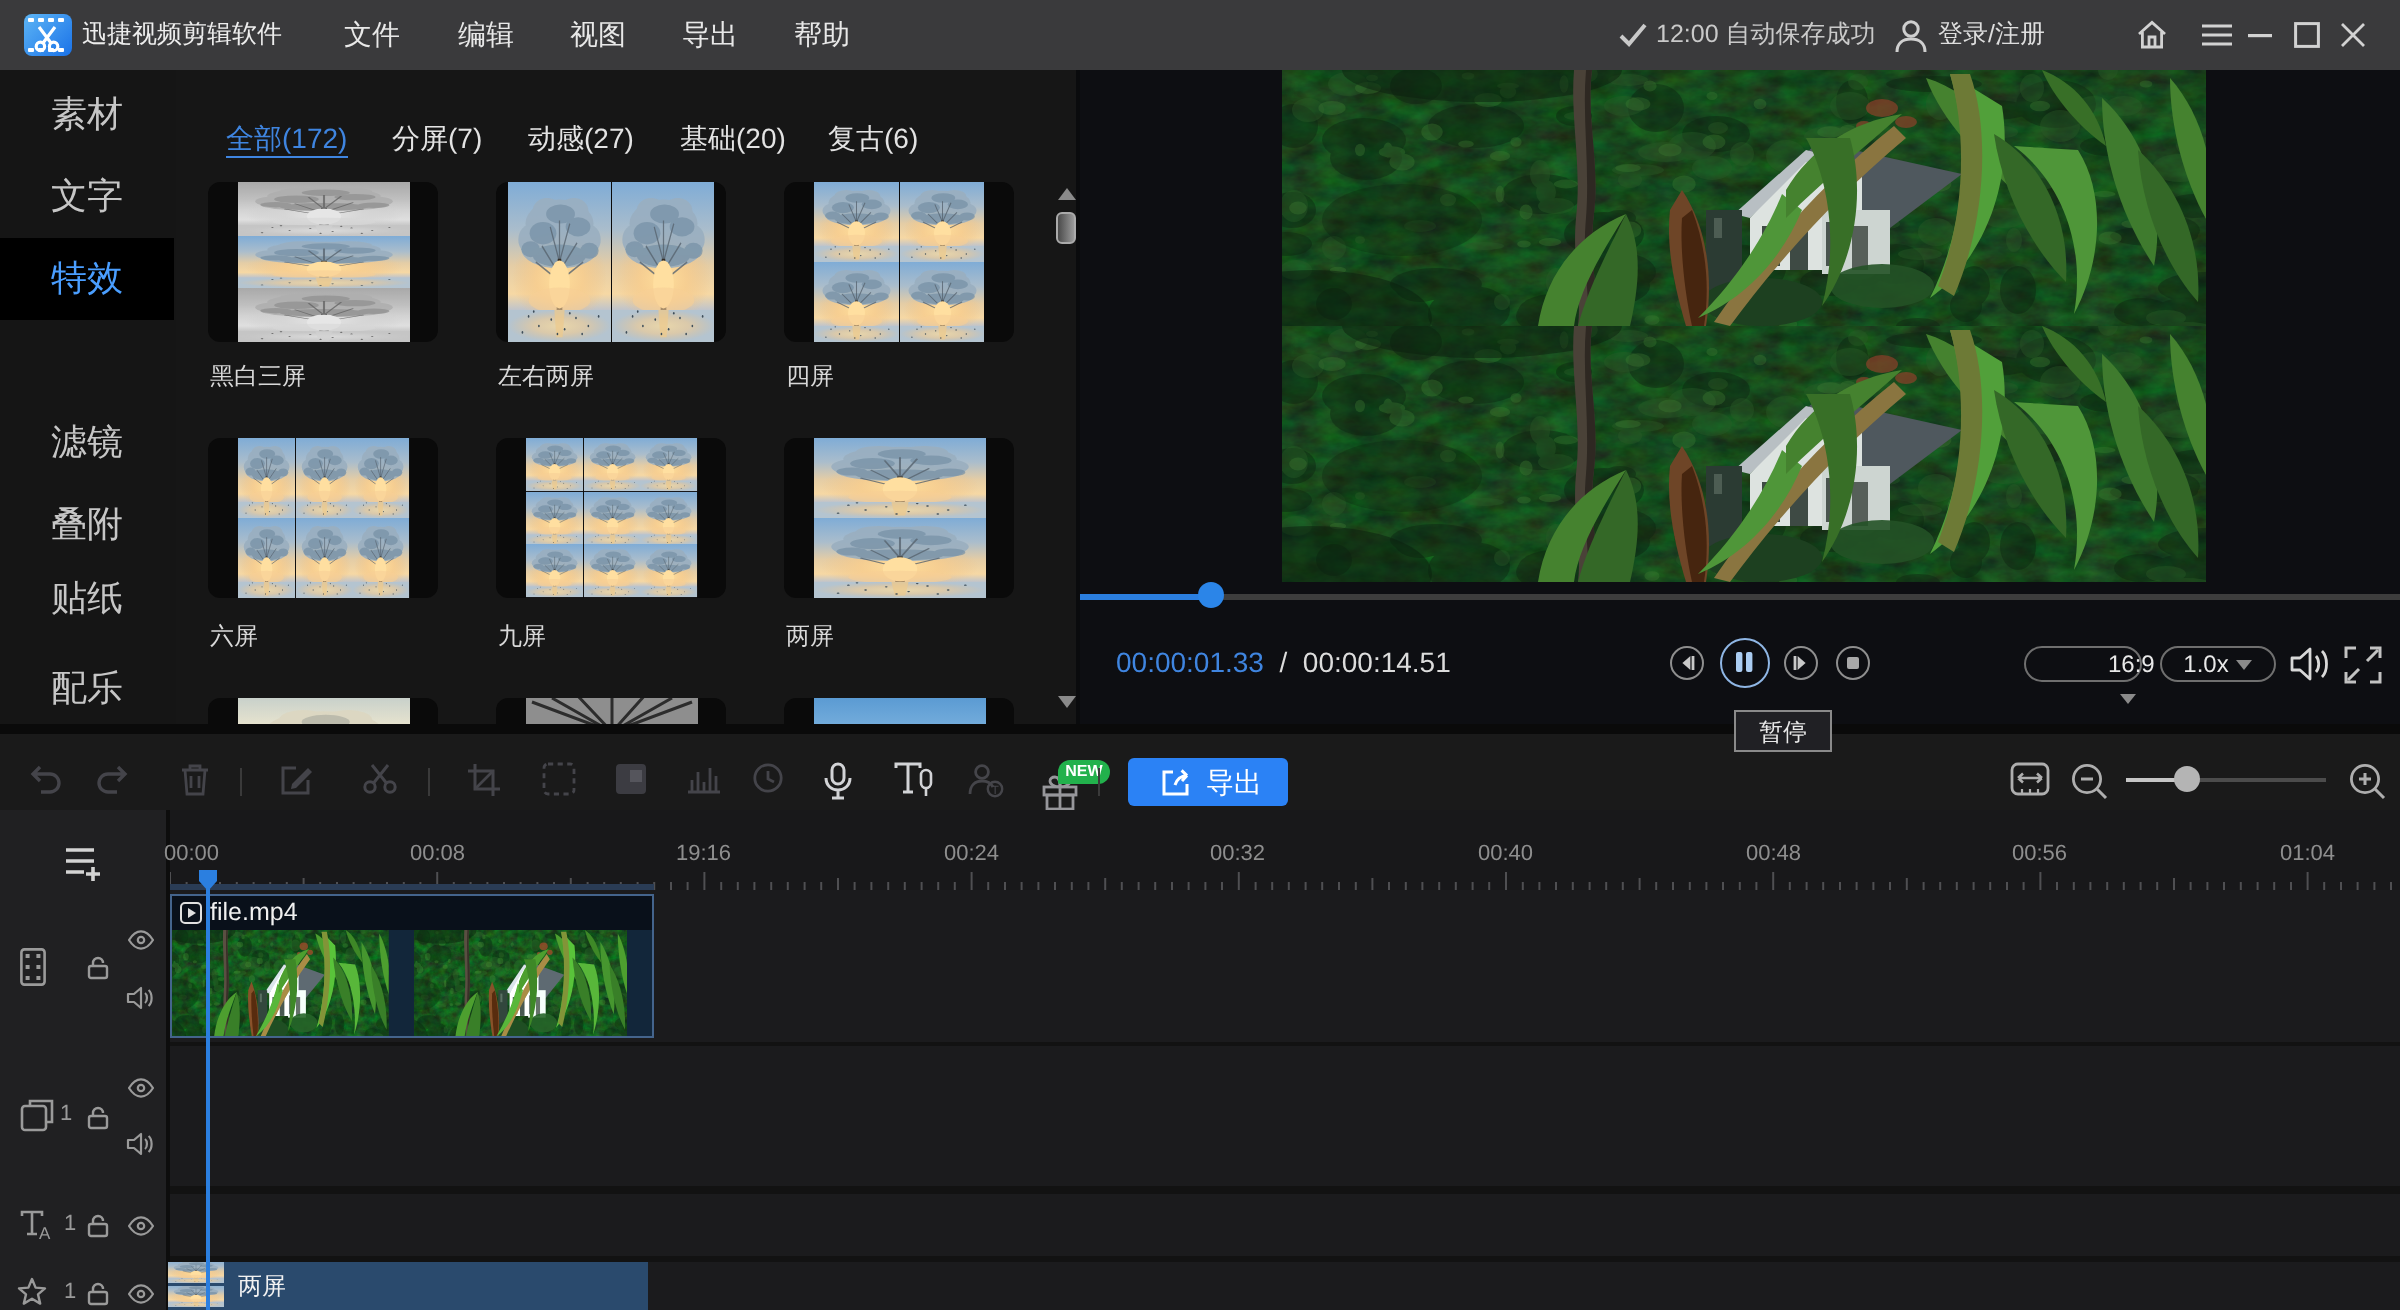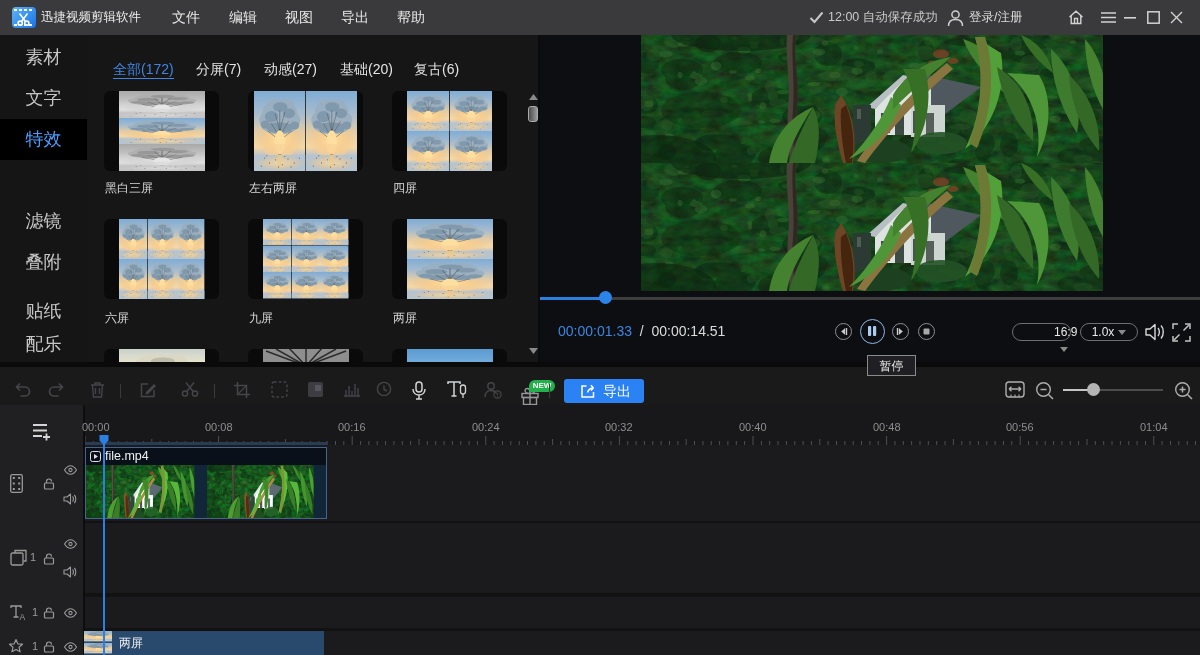--- a/index.html
+++ b/index.html
@@ -403,21 +403,21 @@
     <path d="M1 1 L12 12 M12 1 L1 12" stroke="#d2d2d2" stroke-width="1.4"></path>
   </svg>
 </div>
 
 <div class="abs" id="sidebar">
   <div class="sideitem" style="top:2px;">素材</div>
   <div class="sideitem" style="top:43px;">文字</div>
   <div class="sideitem active" style="top:84px;">特效</div>
   <div class="sideitem" style="top:166px;">滤镜</div>
   <div class="sideitem" style="top:207px;">叠附</div>
-  <div class="sideitem" style="top:256px;">贴纸</div>
+  <div class="sideitem" style="top:244px;">贴纸</div>
   <div class="sideitem" style="top:289px;">配乐</div>
 </div>
 
 <div class="abs" id="panel">
   <div class="tab active" style="left:25px;">全部(172)</div>
   <div class="tab" style="left:108px;">分屏(7)</div>
   <div class="tab" style="left:176px;">动感(27)</div>
   <div class="tab" style="left:252px;">基础(20)</div>
   <div class="tab" style="left:326px;">复古(6)</div>
 
@@ -857,21 +857,21 @@
             <line x1="1077.1" y1="36" x2="1077.1" y2="40"></line>
             <line x1="1085.5" y1="36" x2="1085.5" y2="40"></line>
             <line x1="1093.8" y1="36" x2="1093.8" y2="40"></line>
             <line x1="1102.2" y1="36" x2="1102.2" y2="40"></line>
             <line x1="1110.5" y1="36" x2="1110.5" y2="40"></line>
           </g>
       <rect x="0" y="37" width="242" height="3" fill="#2a3c55"></rect>
     </svg>
     <div class="rlabel" style="left:-3px;">00:00</div>
     <div class="rlabel" style="left:120px;">00:08</div>
-    <div class="rlabel" style="left:253px;">00:16</div>
+    <div class="rlabel" style="left:253px;">19:16</div>
     <div class="rlabel" style="left:387px;">00:24</div>
     <div class="rlabel" style="left:520px;">00:32</div>
     <div class="rlabel" style="left:654px;">00:40</div>
     <div class="rlabel" style="left:788px;">00:48</div>
     <div class="rlabel" style="left:921px;">00:56</div>
     <div class="rlabel" style="left:1055px;">01:04</div>
   </div>
 
   <div id="headercol">
     <svg class="hico" style="left:32px; top:18px;" width="21" height="19" viewBox="0 0 21 19">

